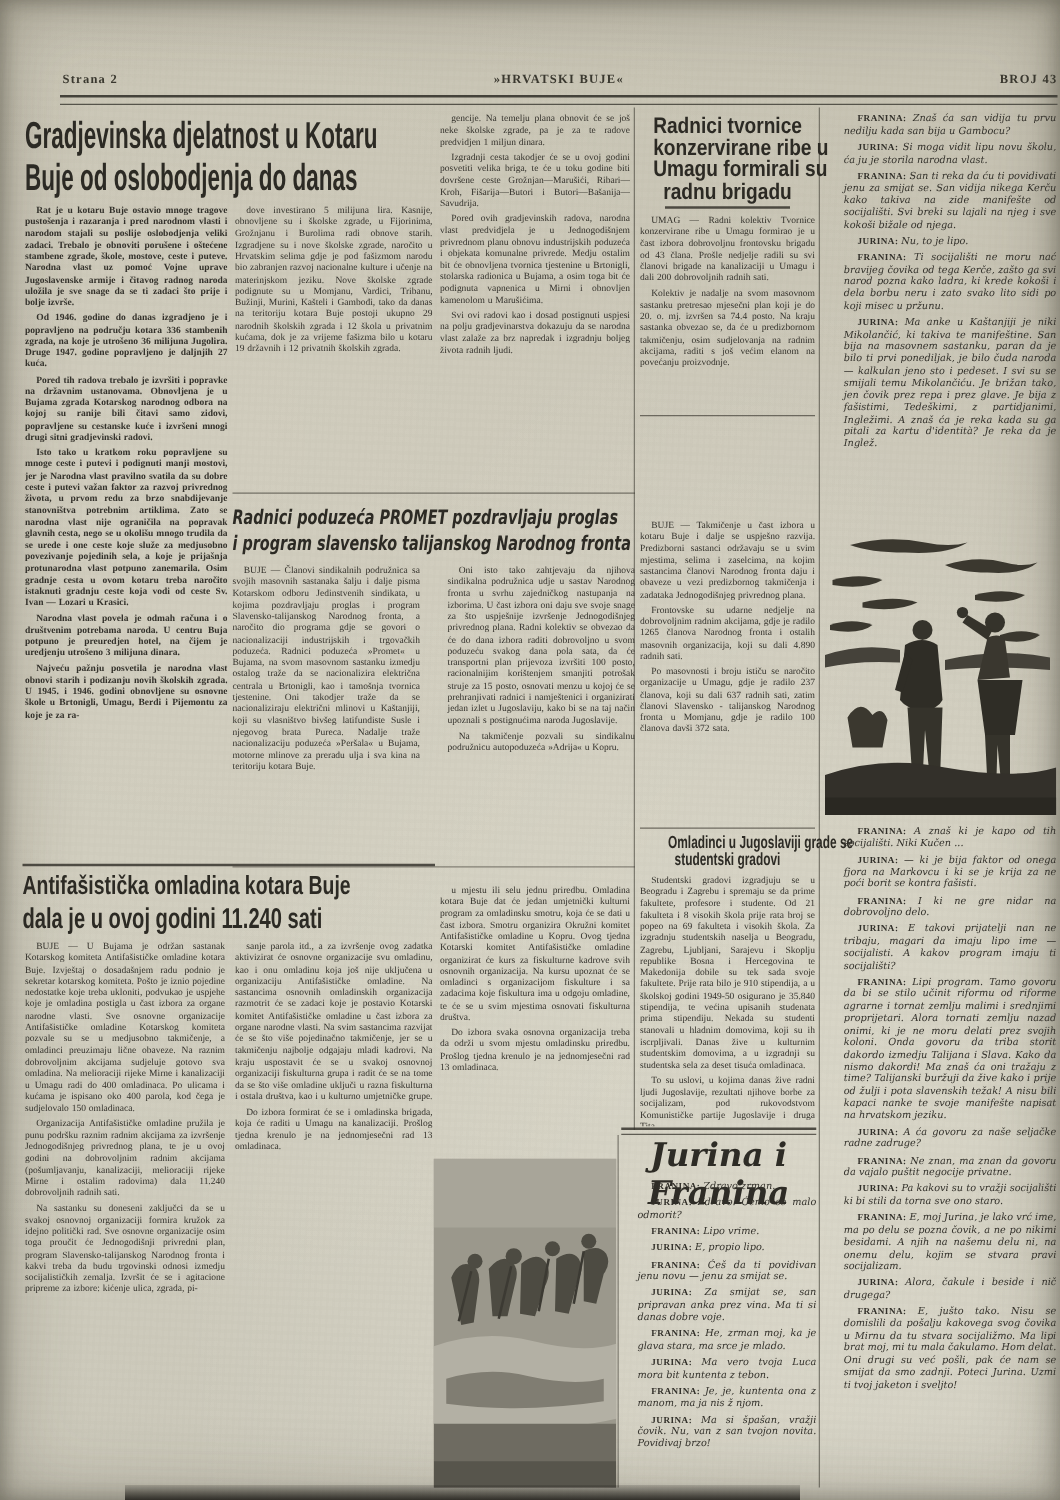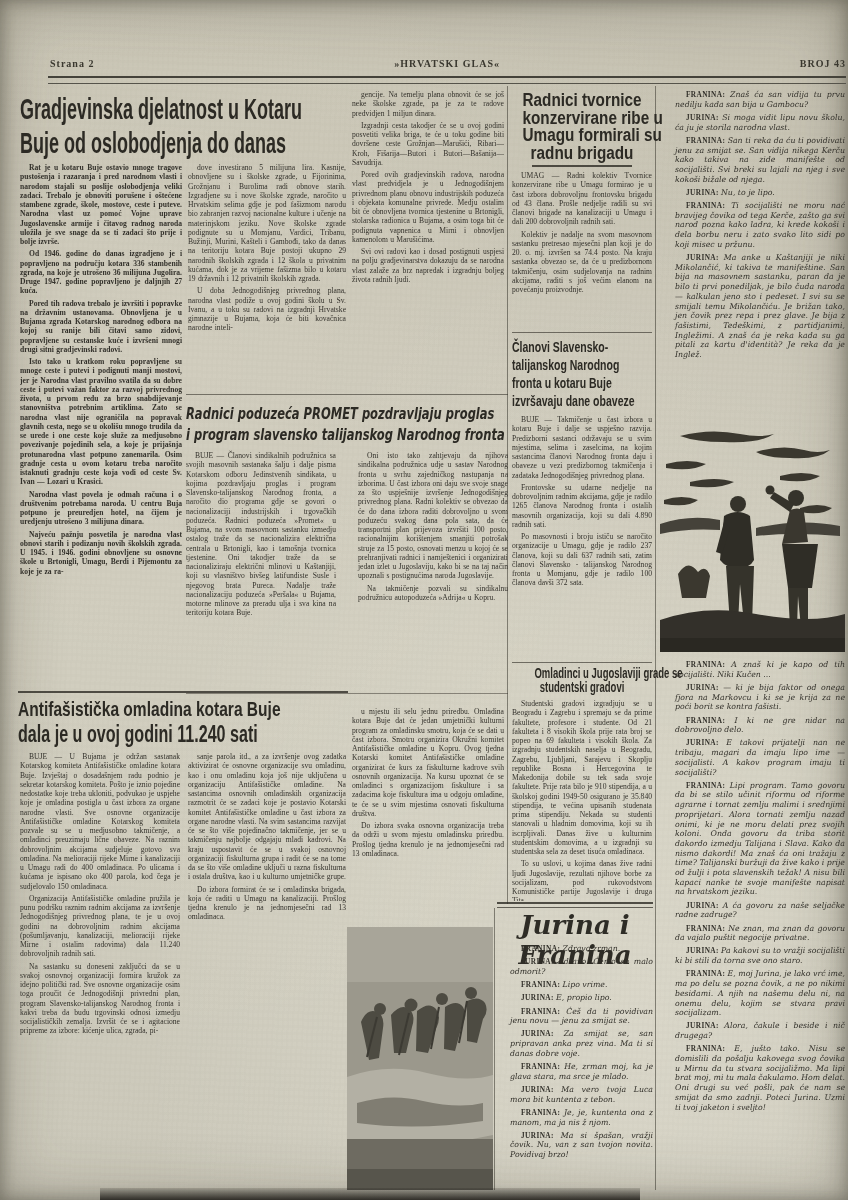--- a/index.html
+++ b/index.html
@@ -69,21 +69,21 @@
     background:linear-gradient(180deg,rgba(20,18,14,.15),rgba(15,13,10,.75));}
 </style>
 </head>
 <body>
 
 <div class="page">
   <div class="grain"></div>
 
   <div class="hdr">
     <span>Strana 2</span>
-    <span>»HRVATSKI GLAS«</span>
+    <span>»HRVATSKI BUJE«</span>
     <span>BROJ 43</span>
   </div>
   <div class="hdr-rule"></div>
 
   <div class="vrule" style="left:507px;top:86px;height:818px;"></div>
   <div class="vrule" style="left:655px;top:86px;height:1104px;"></div>
   <div class="vrule" style="left:494px;top:908px;height:282px;"></div>
 
   <div class="abs hl main-title">
     <span class="hl-line">Gradjevinska djelatnost u Kotaru</span>
@@ -92,21 +92,20 @@
   <div class="abs cols" style="left:20px;top:163px;width:162px;height:528px;overflow:hidden;font-weight:bold;">
       <p>Rat je u kotaru Buje ostavio mnoge tragove pustošenja i razaranja i pred narodnom vlasti i narodom stajali su poslije oslobodjenja veliki zadaci. Trebalo je obnoviti porušene i oštećene stambene zgrade, škole, mostove, ceste i puteve. Narodna vlast uz pomoć Vojne uprave Jugoslavenske armije i čitavog radnog naroda uložila je sve snage da se ti zadaci što prije i bolje izvrše.</p>
       <p>Od 1946. godine do danas izgradjeno je i popravljeno na području kotara 336 stambenih zgrada, na koje je utrošeno 36 milijuna Jugolira. Druge 1947. godine popravljeno je daljnjih 27 kuća.</p>
       <p>Pored tih radova trebalo je izvršiti i popravke na državnim ustanovama. Obnovljena je u Bujama zgrada Kotarskog narodnog odbora na kojoj su ranije bili čitavi samo zidovi, popravljene su cestanske kuće i izvršeni mnogi drugi sitni gradjevinski radovi.</p>
       <p>Isto tako u kratkom roku popravljene su mnoge ceste i putevi i podignuti manji mostovi, jer je Narodna vlast pravilno svatila da su dobre ceste i putevi važan faktor za razvoj privrednog života, u prvom redu za brzo snabdijevanje stanovništva potrebnim artiklima. Zato se narodna vlast nije ograničila na popravak glavnih cesta, nego se u okolišu mnogo trudila da se urede i one ceste koje služe za medjusobno povezivanje pojedinih sela, a koje je prijašnja protunarodna vlast potpuno zanemarila. Osim gradnje cesta u ovom kotaru treba naročito istaknuti gradnju ceste koja vodi od ceste Sv. Ivan — Lozari u Krasici.</p>
       <p>Narodna vlast povela je odmah računa i o društvenim potrebama naroda. U centru Buja potpuno je preuredjen hotel, na čijem je uredjenju utrošeno 3 milijuna dinara.</p>
       <p>Najveću pažnju posvetila je narodna vlast obnovi starih i podizanju novih školskih zgrada. U 1945. i 1946. godini obnovljene su osnovne škole u Brtonigli, Umagu, Berdi i Pijemontu za koje je za ra-</p>
     </div>
   <div class="abs cols" style="left:188px;top:163px;width:158px;height:228px;overflow:hidden;">
       <p>dove investirano 5 milijuna lira. Kasnije, obnovljene su i školske zgrade, u Fijorinima, Grožnjanu i Burolima radi obnove starih. Izgradjene su i nove školske zgrade, naročito u Hrvatskim selima gdje je pod fašizmom narodu bio zabranjen razvoj nacionalne kulture i učenje na materinjskom jeziku. Nove školske zgrade podignute su u Momjanu, Vardici, Tribanu, Bužinji, Murini, Kašteli i Gambođi, tako da danas na teritoriju kotara Buje postoji ukupno 29 narodnih školskih zgrada i 12 škola u privatnim kućama, dok je za vrijeme fašizma bilo u kotaru 19 državnih i 12 privatnih školskih zgrada.</p>
-      <p>U doba Jednogodišnjeg privrednog plana, narodna vlast podiže u ovoj godini školu u Sv. Ivanu, a u toku su radovi na izgradnji Hrvatske gimnazije u Bujama, koja će biti kovačnica narodne inteli-</p>
     </div>
   <div class="abs cols" style="left:352px;top:90px;width:152px;height:302px;overflow:hidden;">
       <p>gencije. Na temelju plana obnovit će se još neke školske zgrade, pa je za te radove predvidjen 1 miljun dinara.</p>
       <p>Izgradnji cesta takodjer će se u ovoj godini posvetiti velika briga, te će u toku godine biti dovršene ceste Grožnjan—Marušići, Ribari—Kroh, Fišarija—Butori i Butori—Bašanija—Savudrija.</p>
       <p>Pored ovih gradjevinskih radova, narodna vlast predvidjela je u Jednogodišnjem privrednom planu obnovu industrijskih poduzeća i objekata komunalne privrede. Medju ostalim bit će obnovljena tvornica tjestenine u Brtonigli, stolarska radionica u Bujama, a osim toga bit će podignuta vapnenica u Mirni i obnovljen kamenolom u Marušićima.</p>
       <p>Svi ovi radovi kao i dosad postignuti uspjesi na polju gradjevinarstva dokazuju da se narodna vlast zalaže za brz napredak i izgradnju boljeg života radnih ljudi.</p>
     </div>
 
   <div class="abs promet-box">
     <div class="promet-title">
@@ -130,26 +129,20 @@
     <span class="hl-line ctr">Umagu formirali su</span>
     <span class="hl-line ctr">radnu brigadu</span>
   </div>
   <div class="hrule thick" style="left:532px;top:165px;width:100px;"></div>
   <div class="abs cols" style="left:512px;top:171px;width:140px;height:158px;overflow:hidden;">
       <p>UMAG — Radni kolektiv Tvornice konzervirane ribe u Umagu formirao je u čast izbora dobrovoljnu frontovsku brigadu od 43 člana. Prošle nedjelje radili su svi članovi brigade na kanalizaciji u Umagu i dali 200 dobrovoljnih radnih sati.</p>
       <p>Kolektiv je nadalje na svom masovnom sastanku pretresao mjesečni plan koji je do 20. o. mj. izvršen sa 74.4 posto. Na kraju sastanka obvezao se, da će u predizbornom takmičenju, osim sudjelovanja na radnim akcijama, raditi s još većim elanom na povećanju proizvodnje.</p>
     </div>
 
   <div class="hrule" style="left:512px;top:332px;width:140px;"></div>
-  <div class="abs hl clanovi-title">
-    <span class="hl-line">Članovi Slavensko-</span>
-    <span class="hl-line">talijanskog Narodnog</span>
-    <span class="hl-line">fronta u kotaru Buje</span>
-    <span class="hl-line">izvršavaju dane obaveze</span>
-  </div>
   <div class="abs cols" style="left:512px;top:415px;width:140px;height:244px;overflow:hidden;">
       <p>BUJE — Takmičenje u čast izbora u kotaru Buje i dalje se uspješno razvija. Predizborni sastanci održavaju se u svim mjestima, selima i zaselcima, na kojim sastancima članovi Narodnog fronta daju i obaveze u vezi predizbornog takmičenja i zadataka Jednogodišnjeg privrednog plana.</p>
       <p>Frontovske su udarne nedjelje na dobrovoljnim radnim akcijama, gdje je radilo 1265 članova Narodnog fronta i ostalih masovnih organizacija, koji su dali 4.890 radnih sati.</p>
       <p>Po masovnosti i broju ističu se naročito organizacije u Umagu, gdje je radilo 237 članova, koji su dali 637 radnih sati, zatim članovi Slavensko - talijanskog Narodnog fronta u Momjanu, gdje je radilo 100 članova davši 372 sata.</p>
     </div>
 
   <div class="hrule" style="left:512px;top:662px;width:140px;"></div>
   <div class="abs hl omlad-title">
     <span class="hl-line ctr">Omladinci u Jugoslaviji grade se</span>
     <span class="hl-line ctr">studentski gradovi</span>

